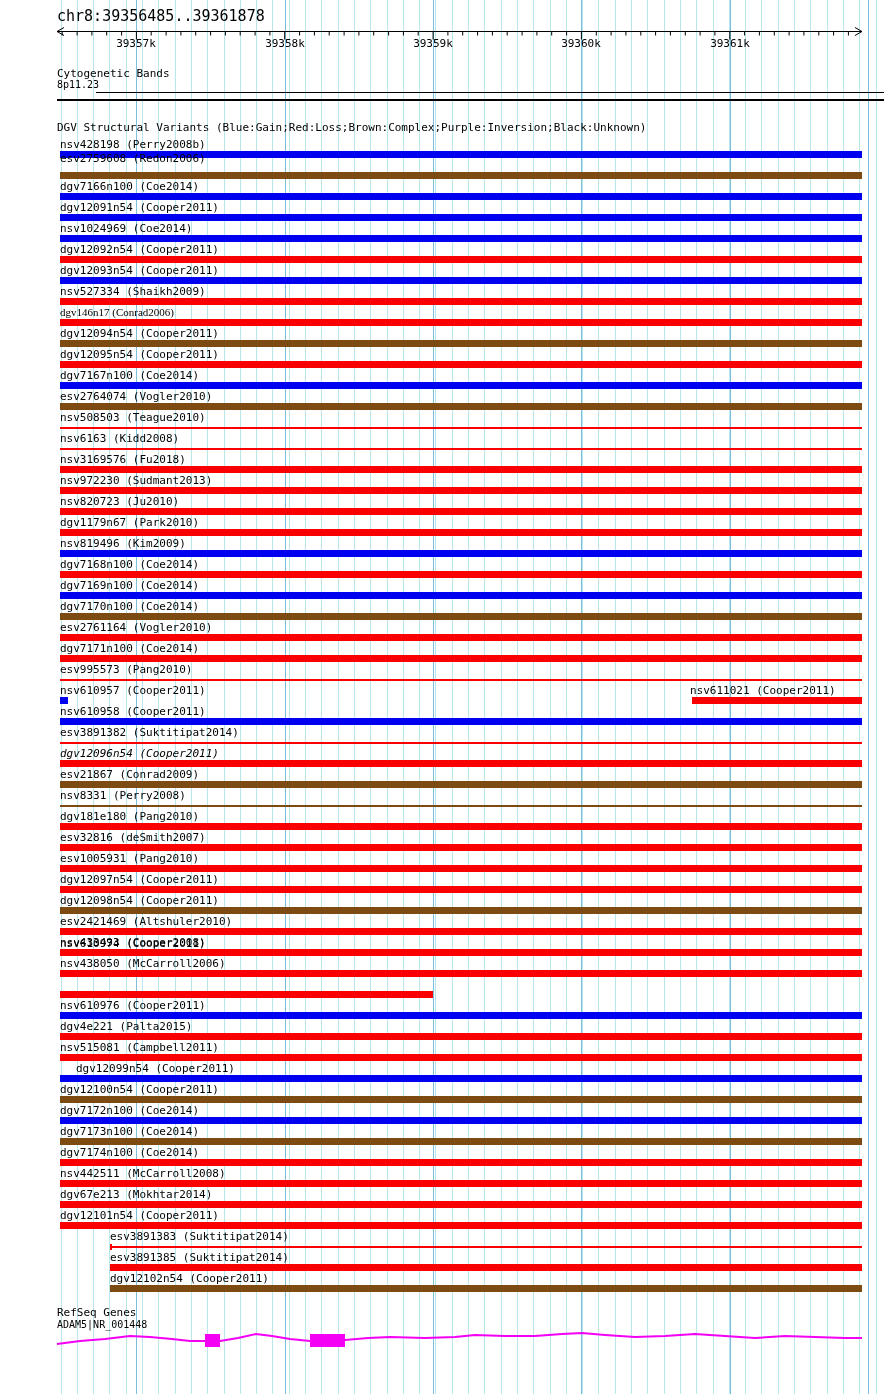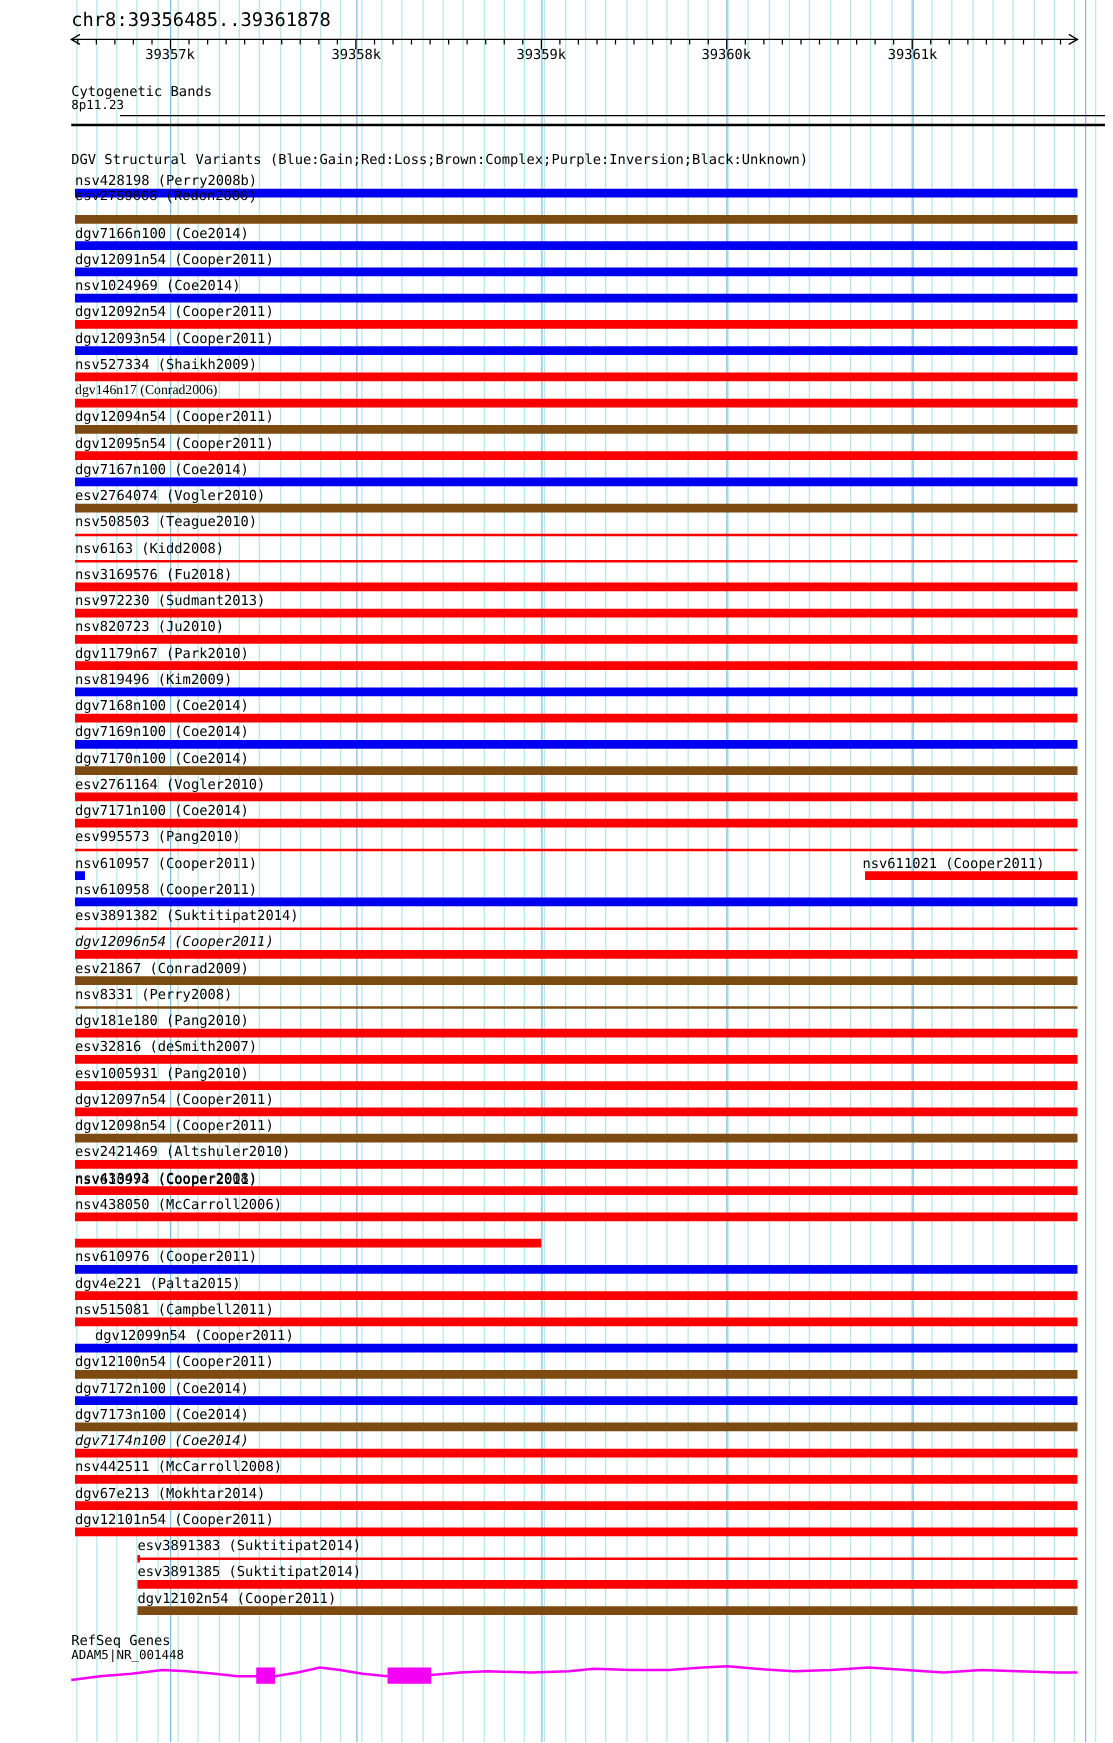--- a/index.html
+++ b/index.html
@@ -154,21 +154,21 @@
 
   <div class="section-header" style="top:67px">Cytogenetic Bands</div>
   <div class="sublabel" style="top:79px">8p11.23</div>
   <div class="band-line-top"></div>
   <div class="band-line-bottom"></div>
 
   <div class="section-header" style="top:121px">DGV Structural Variants (Blue:Gain;Red:Loss;Brown:Complex;Purple:Inversion;Black:Unknown)</div>
   <div id="rows">
       <div class="vlabel" style="left: 60px; top: 139px;">nsv428198 (Perry2008b)</div>
       <div class="vbar" style="left: 60px; width: 802px; top: 151px; height: 7px; background: rgb(0, 0, 240);"></div>
-      <div class="vlabel" style="left: 60px; top: 153px; font-family: Liberation Mono, monospace;">esv2759608 (Redon2006)</div>
+      <div class="vlabel" style="left: 60px; top: 153px;">esv2759608 (Redon2006)</div>
       <div class="vbar" style="left: 60px; width: 802px; top: 172px; height: 7px; background: rgb(125, 74, 18);"></div>
       <div class="vlabel" style="left: 60px; top: 181px;">dgv7166n100 (Coe2014)</div>
       <div class="vbar" style="left: 60px; width: 802px; top: 193px; height: 7px; background: rgb(0, 0, 240);"></div>
       <div class="vlabel" style="left: 60px; top: 202px;">dgv12091n54 (Cooper2011)</div>
       <div class="vbar" style="left: 60px; width: 802px; top: 214px; height: 7px; background: rgb(0, 0, 240);"></div>
       <div class="vlabel" style="left: 60px; top: 223px;">nsv1024969 (Coe2014)</div>
       <div class="vbar" style="left: 60px; width: 802px; top: 235px; height: 7px; background: rgb(0, 0, 240);"></div>
       <div class="vlabel" style="left: 60px; top: 244px;">dgv12092n54 (Cooper2011)</div>
       <div class="vbar" style="left: 60px; width: 802px; top: 256px; height: 7px; background: rgb(250, 0, 0);"></div>
       <div class="vlabel" style="left: 60px; top: 265px;">dgv12093n54 (Cooper2011)</div>
@@ -250,21 +250,21 @@
       <div class="vlabel" style="left: 60px; top: 1042px;">nsv515081 (Campbell2011)</div>
       <div class="vbar" style="left: 60px; width: 802px; top: 1054px; height: 7px; background: rgb(250, 0, 0);"></div>
       <div class="vlabel" style="left: 76px; top: 1063px;">dgv12099n54 (Cooper2011)</div>
       <div class="vbar" style="left: 60px; width: 802px; top: 1075px; height: 7px; background: rgb(0, 0, 240);"></div>
       <div class="vlabel" style="left: 60px; top: 1084px;">dgv12100n54 (Cooper2011)</div>
       <div class="vbar" style="left: 60px; width: 802px; top: 1096px; height: 7px; background: rgb(125, 74, 18);"></div>
       <div class="vlabel" style="left: 60px; top: 1105px;">dgv7172n100 (Coe2014)</div>
       <div class="vbar" style="left: 60px; width: 802px; top: 1117px; height: 7px; background: rgb(0, 0, 240);"></div>
       <div class="vlabel" style="left: 60px; top: 1126px;">dgv7173n100 (Coe2014)</div>
       <div class="vbar" style="left: 60px; width: 802px; top: 1138px; height: 7px; background: rgb(125, 74, 18);"></div>
-      <div class="vlabel" style="left: 60px; top: 1147px; font-style: italic;">dgv7174n100 (Coe2014)</div>
+      <div class="vlabel" style="left: 60px; top: 1147px;">dgv7174n100 (Coe2014)</div>
       <div class="vbar" style="left: 60px; width: 802px; top: 1159px; height: 7px; background: rgb(250, 0, 0);"></div>
       <div class="vlabel" style="left: 60px; top: 1168px;">nsv442511 (McCarroll2008)</div>
       <div class="vbar" style="left: 60px; width: 802px; top: 1180px; height: 7px; background: rgb(250, 0, 0);"></div>
       <div class="vlabel" style="left: 60px; top: 1189px;">dgv67e213 (Mokhtar2014)</div>
       <div class="vbar" style="left: 60px; width: 802px; top: 1201px; height: 7px; background: rgb(250, 0, 0);"></div>
       <div class="vlabel" style="left: 60px; top: 1210px;">dgv12101n54 (Cooper2011)</div>
       <div class="vbar" style="left: 60px; width: 802px; top: 1222px; height: 7px; background: rgb(250, 0, 0);"></div>
       <div class="vlabel" style="left: 110px; top: 1231px;">esv3891383 (Suktitipat2014)</div>
       <div class="vbar" style="left: 110px; width: 752px; top: 1246px; height: 2px; background: rgb(250, 0, 0);"></div>
       <div class="vbar" style="left: 110px; width: 2px; top: 1244px; height: 6px; background: rgb(250, 0, 0);"></div>

